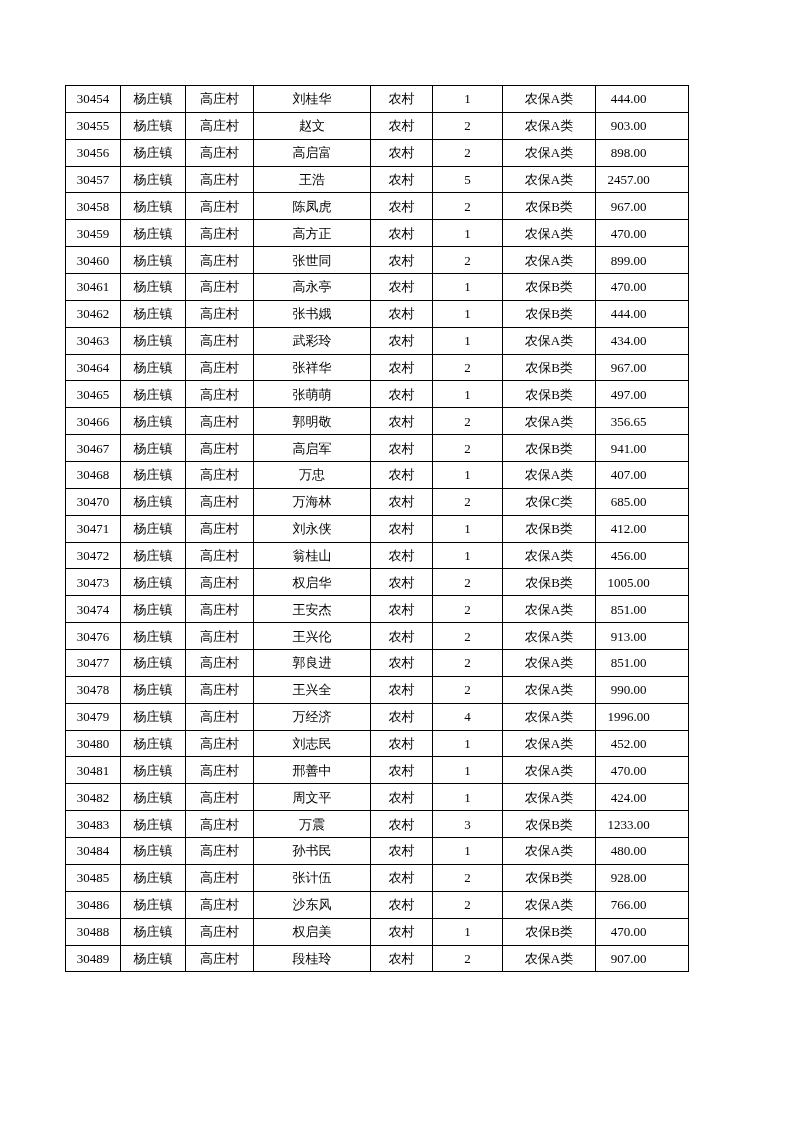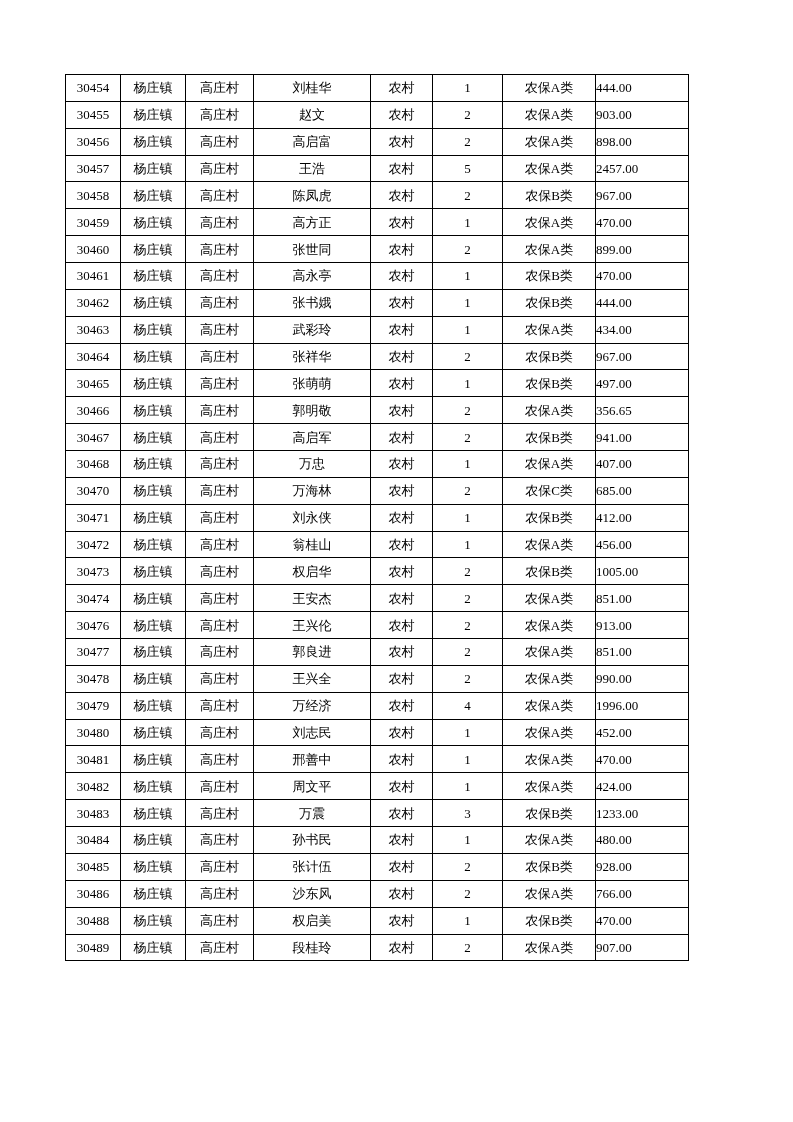--- a/index.html
+++ b/index.html
@@ -12,21 +12,21 @@
   .page {
     position: relative;
     width: 793px;
     height: 1122px;
     background: #ffffff;
     overflow: hidden;
   }
   table.data-table {
     position: absolute;
     left: 65px;
-    top: 74px;
+    top: 85px;
     width: 623px;
     border-collapse: collapse;
     table-layout: fixed;
   }
   col.c-id       { width: 55px;  }
   col.c-town     { width: 65px;  }
   col.c-village  { width: 68px;  }
   col.c-name     { width: 117px; }
   col.c-type     { width: 62px;  }
   col.c-count    { width: 70px;  }
@@ -37,21 +37,21 @@
     height: 26.86px;
     font-size: 13px;
     line-height: 1;
     color: #000000;
     text-align: center;
     vertical-align: middle;
     white-space: nowrap;
     overflow: hidden;
   }
   table.data-table td.amount {
-    text-align: left;
+    text-align: center;
     padding-right: 27px;
   }
 </style>
 </head>
 <body>
 
 <div class="page">
   <table class="data-table">
     <colgroup>
       <col class="c-id">

